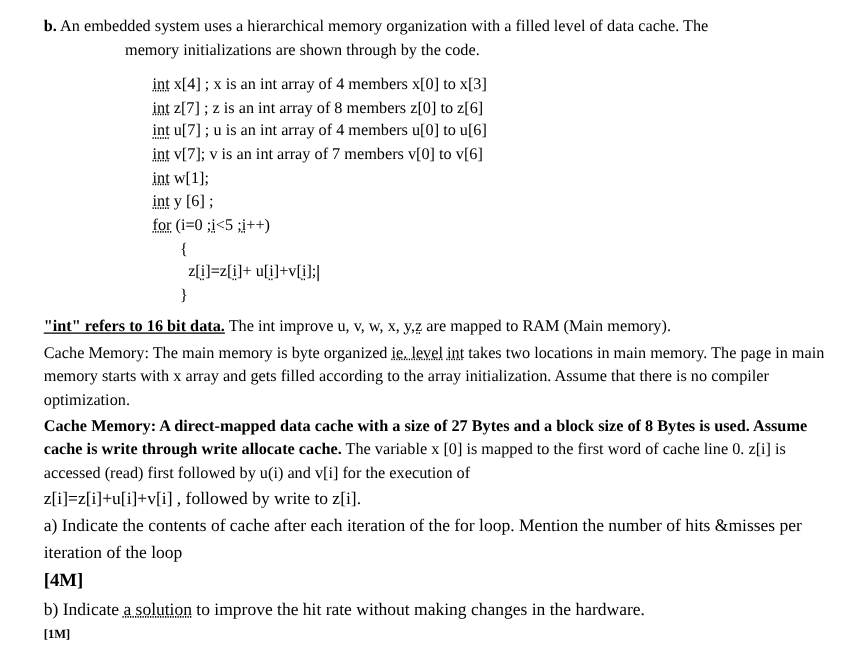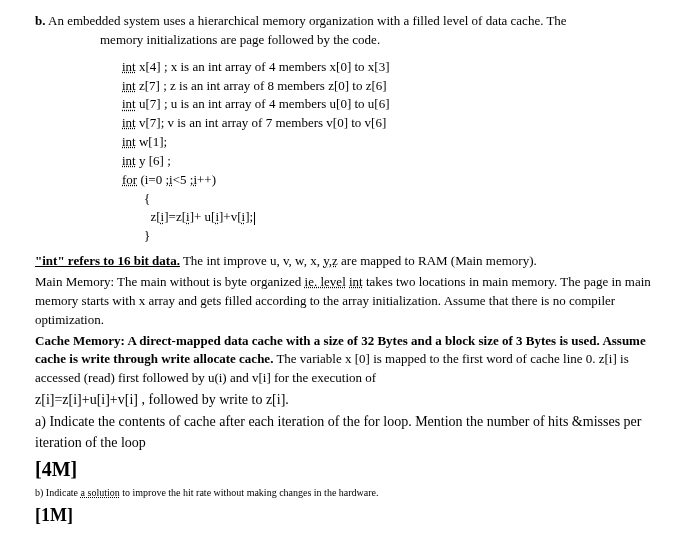--- a/index.html
+++ b/index.html
@@ -58,21 +58,21 @@
     margin-left:1px;
   }
 </style>
 </head>
 <body>
 
 <div class="hanging">
   <span class="label-b">b.</span>
   <span>An embedded system uses a hierarchical memory organization with a filled level of data cache. The</span>
 </div>
-<div class="indent1">memory initializations are page followed by the code.</div>
+<div class="indent1">memory initializations are shown through by the code.</div>
 
 <div style="height:8px"></div>
 
 <div class="indent2 code"><span class="udot">int</span><span> x[4] ; x is an int array of 4 members x[0] to x[3]</span></div>
 <div class="indent2 code"><span class="udot">int</span><span> z[7] ; z is an int array of 8 members z[0] to z[6]</span></div>
 <div class="indent2 code"><span class="udot">int</span><span> u[7] ; u is an int array of 4 members u[0] to u[6]</span></div>
 <div class="indent2 code"><span class="udot">int</span><span> v[7]; v is an int array of 7 members v[0] to v[6]</span></div>
 <div class="indent2 code"><span class="udot">int</span><span> w[1];</span></div>
 <div class="indent2 code"><span class="udot">int</span><span> y [6] ;</span></div>
 <div class="indent2 code"><span class="udot">for</span><span> (i=0 ;</span><span class="udot">i</span><span>&lt;5 ;</span><span class="udot">i</span><span>++)</span></div>
@@ -80,28 +80,28 @@
 <div class="indent3 code">&nbsp;&nbsp;<span>z[</span><span class="udot">i</span><span>]=z[</span><span class="udot">i</span><span>]+ u[</span><span class="udot">i</span><span>]+v[</span><span class="udot">i</span><span>];</span><span class="caret"></span></div>
 <div class="indent3 code">}</div>
 
 <div style="height:4px"></div>
 
 <div class="body-p">
   <span class="uline bold">"int" refers to 16 bit data.</span><span> The int improve u, v, w, x, </span><span class="udot">y,z</span><span> are mapped to RAM (Main memory).</span>
 </div>
 
 <div class="body-p">
-  <span>Main Memory: The main without is byte organized </span><span class="udot">ie. level</span><span> </span><span class="udot">int</span><span> takes two locations in main memory. The page in main memory starts with x array and gets filled according to the array initialization. Assume that there is no compiler optimization.</span>
+  <span>Cache Memory: The main memory is byte organized </span><span class="udot">ie. level</span><span> </span><span class="udot">int</span><span> takes two locations in main memory. The page in main memory starts with x array and gets filled according to the array initialization. Assume that there is no compiler optimization.</span>
 </div>
 
 <div class="body-p">
-  <span class="bold">Cache Memory: A direct-mapped data cache with a size of 32 Bytes and a block size of 3 Bytes is used. Assume cache is write through write allocate cache.</span><span> The variable x [0] is mapped to the first word of cache line 0.  z[i] is accessed (read) first followed by u(i) and v[i] for the execution of</span>
+  <span class="bold">Cache Memory: A direct-mapped data cache with a size of 27 Bytes and a block size of 8 Bytes is used. Assume cache is write through write allocate cache.</span><span> The variable x [0] is mapped to the first word of cache line 0.  z[i] is accessed (read) first followed by u(i) and v[i] for the execution of</span>
 </div>
 
 <div class="body-p" style="font-size:14px">z[i]=z[i]+u[i]+v[i] , followed by write to z[i].</div>
 
 <div class="body-p" style="font-size:14px">a)   Indicate the contents of cache after each iteration of the for loop. Mention the number of hits &amp;misses per iteration of the loop</div>
-<div class="body-p bold" style="font-size:20px">[4M]</div>
+<div class="body-p bold" style="font-size:15px">[4M]</div>
 
-<div class="body-p justify" style="font-size:10px">
+<div class="body-p justify" style="font-size:14px">
   <span>b)   Indicate </span><span class="udot">a   solution</span><span> to improve the hit rate without making changes in the hardware.</span>
 </div>
-<div class="body-p bold" style="font-size:18px">[1M]</div>
+<div class="body-p bold" style="font-size:10px">[1M]</div>
 
 </body></html>

